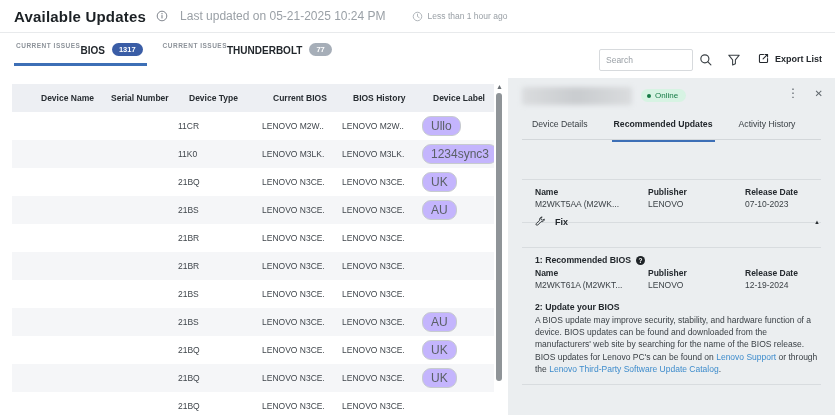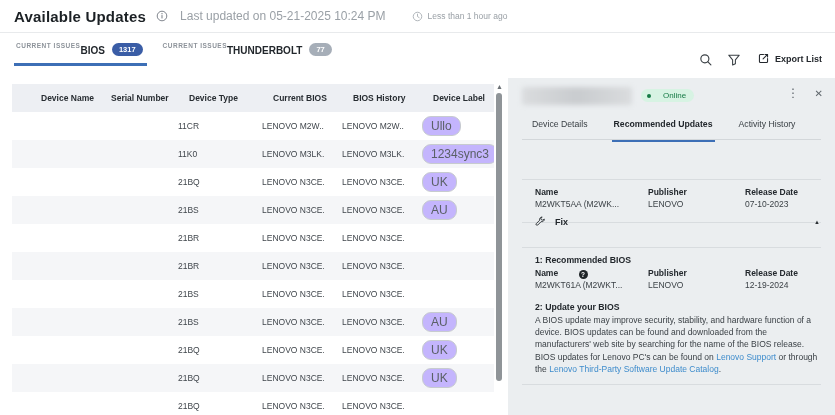--- a/index.html
+++ b/index.html
@@ -59,42 +59,42 @@
   .ico-filter{left:727px;}
   .export-group{position:absolute;left:757px;top:52px;display:flex;align-items:center;gap:5px;cursor:pointer;}
   .export-label{font-size:9px;font-weight:bold;color:#24282d;}
 
   
   .detail-panel{position:absolute;left:508px;top:78px;width:327px;height:337px;background:var(--panel-bg);}
   .dp-header{position:absolute;left:0;top:0;width:100%;height:34px;}
   .dp-name-blur{position:absolute;left:14px;top:9px;width:110px;height:18px;border-radius:2px;
     background:linear-gradient(90deg,#dadcde,#c9cccf,#dadcde);filter:blur(2.5px);}
   .online-pill{position:absolute;left:133px;top:11px;background:var(--green-bg);color:var(--green-txt);
-    font-size:8px;border-radius:8px;padding:2px 8px 2px 6px;display:flex;align-items:center;gap:12px;}
+    font-size:8px;border-radius:8px;padding:2px 8px 2px 6px;display:flex;align-items:center;gap:4px;}
   .online-dot{width:4px;height:4px;border-radius:50%;background:var(--green-txt);}
   .kebab{position:absolute;right:36px;top:8px;font-size:12px;color:#5f666c;cursor:pointer;}
   .close-x{position:absolute;right:12px;top:10px;font-size:10px;color:#5f666c;cursor:pointer;}
 
   .dp-tabs{position:absolute;left:0;top:34px;width:100%;height:28px;display:flex;gap:22px;padding-left:22px;}
   .dp-tabs::after{content:"";position:absolute;left:14px;right:14px;bottom:0;height:1px;background:#d3d7da;}
   .dp-tab{font-size:8.7px;color:#3a4045;padding:7px 2px 21px;border-bottom:2px solid transparent;cursor:pointer;position:relative;z-index:1;}
   .dp-tab.active{font-weight:bold;color:#22272c;border-bottom-color:var(--accent);}
 
   .section-head{position:absolute;left:26px;right:15px;display:flex;align-items:center;gap:9px;}
   .section-title{font-size:9px;font-weight:bold;color:#22272c;}
   .caret-up{margin-left:auto;font-size:6px;color:#2b3034;cursor:pointer;}
   .dp-sep{position:absolute;left:14px;right:14px;height:1px;background:var(--sep);}
 
   .fields{position:absolute;left:0;width:100%;}
   .field{position:absolute;top:0;}
   .f-name{left:27px;} .f-pub{left:140px;} .f-rel{left:237px;}
   .f-label{font-size:8.5px;font-weight:bold;color:#24292e;}
   .f-value{font-size:8.5px;color:#3c4247;margin-top:2px;white-space:nowrap;}
 
-  .step-title{position:absolute;left:27px;font-size:8.7px;font-weight:bold;color:#22272c;display:flex;align-items:center;gap:5px;flex-direction:column;}
+  .step-title{position:absolute;left:27px;font-size:8.7px;font-weight:bold;color:#22272c;display:flex;align-items:center;gap:5px;}
   .info-dot{display:inline-flex;align-items:center;justify-content:center;width:9px;height:9px;border-radius:50%;
     background:#1f2428;color:#fff;font-size:6.5px;font-weight:bold;}
   .fix-paragraph{position:absolute;left:27px;width:288px;font-size:8.5px;line-height:12.2px;color:#3b4146;}
   .link{color:var(--link);cursor:pointer;}
 
   svg{display:block;}
 </style>
 </head>
 <body>
 
@@ -245,20 +245,23 @@
       <span class="td"></span>
     </div>
   </div>
   </div>
 
   <div class="v-scrollbar">
     <span class="scroll-up">▲</span>
     <div class="scroll-thumb"></div>
   </div>
 
+  <div class="search-box">
+    <input type="text" placeholder="Search" style="">
+  </div>
   <span class="tool-ico ico-search">
     <svg width="14" height="14" viewBox="0 0 16 16">
         <circle cx="6.7" cy="6.7" r="4.6" fill="none" stroke="#3a4045" stroke-width="1.3"></circle>
         <path d="M10.2 10.2 L13.6 13.6" stroke="#3a4045" stroke-width="1.3" stroke-linecap="round"></path>
       </svg>
   </span>
   <span class="tool-ico ico-filter">
     <svg width="14" height="14" viewBox="0 0 16 16">
         <path d="M2 2.5 H14 L9.6 7.8 V12.2 L6.4 13.8 V7.8 Z" fill="none" stroke="#3a4045" stroke-width="1.2" stroke-linejoin="round"></path>
       </svg>

